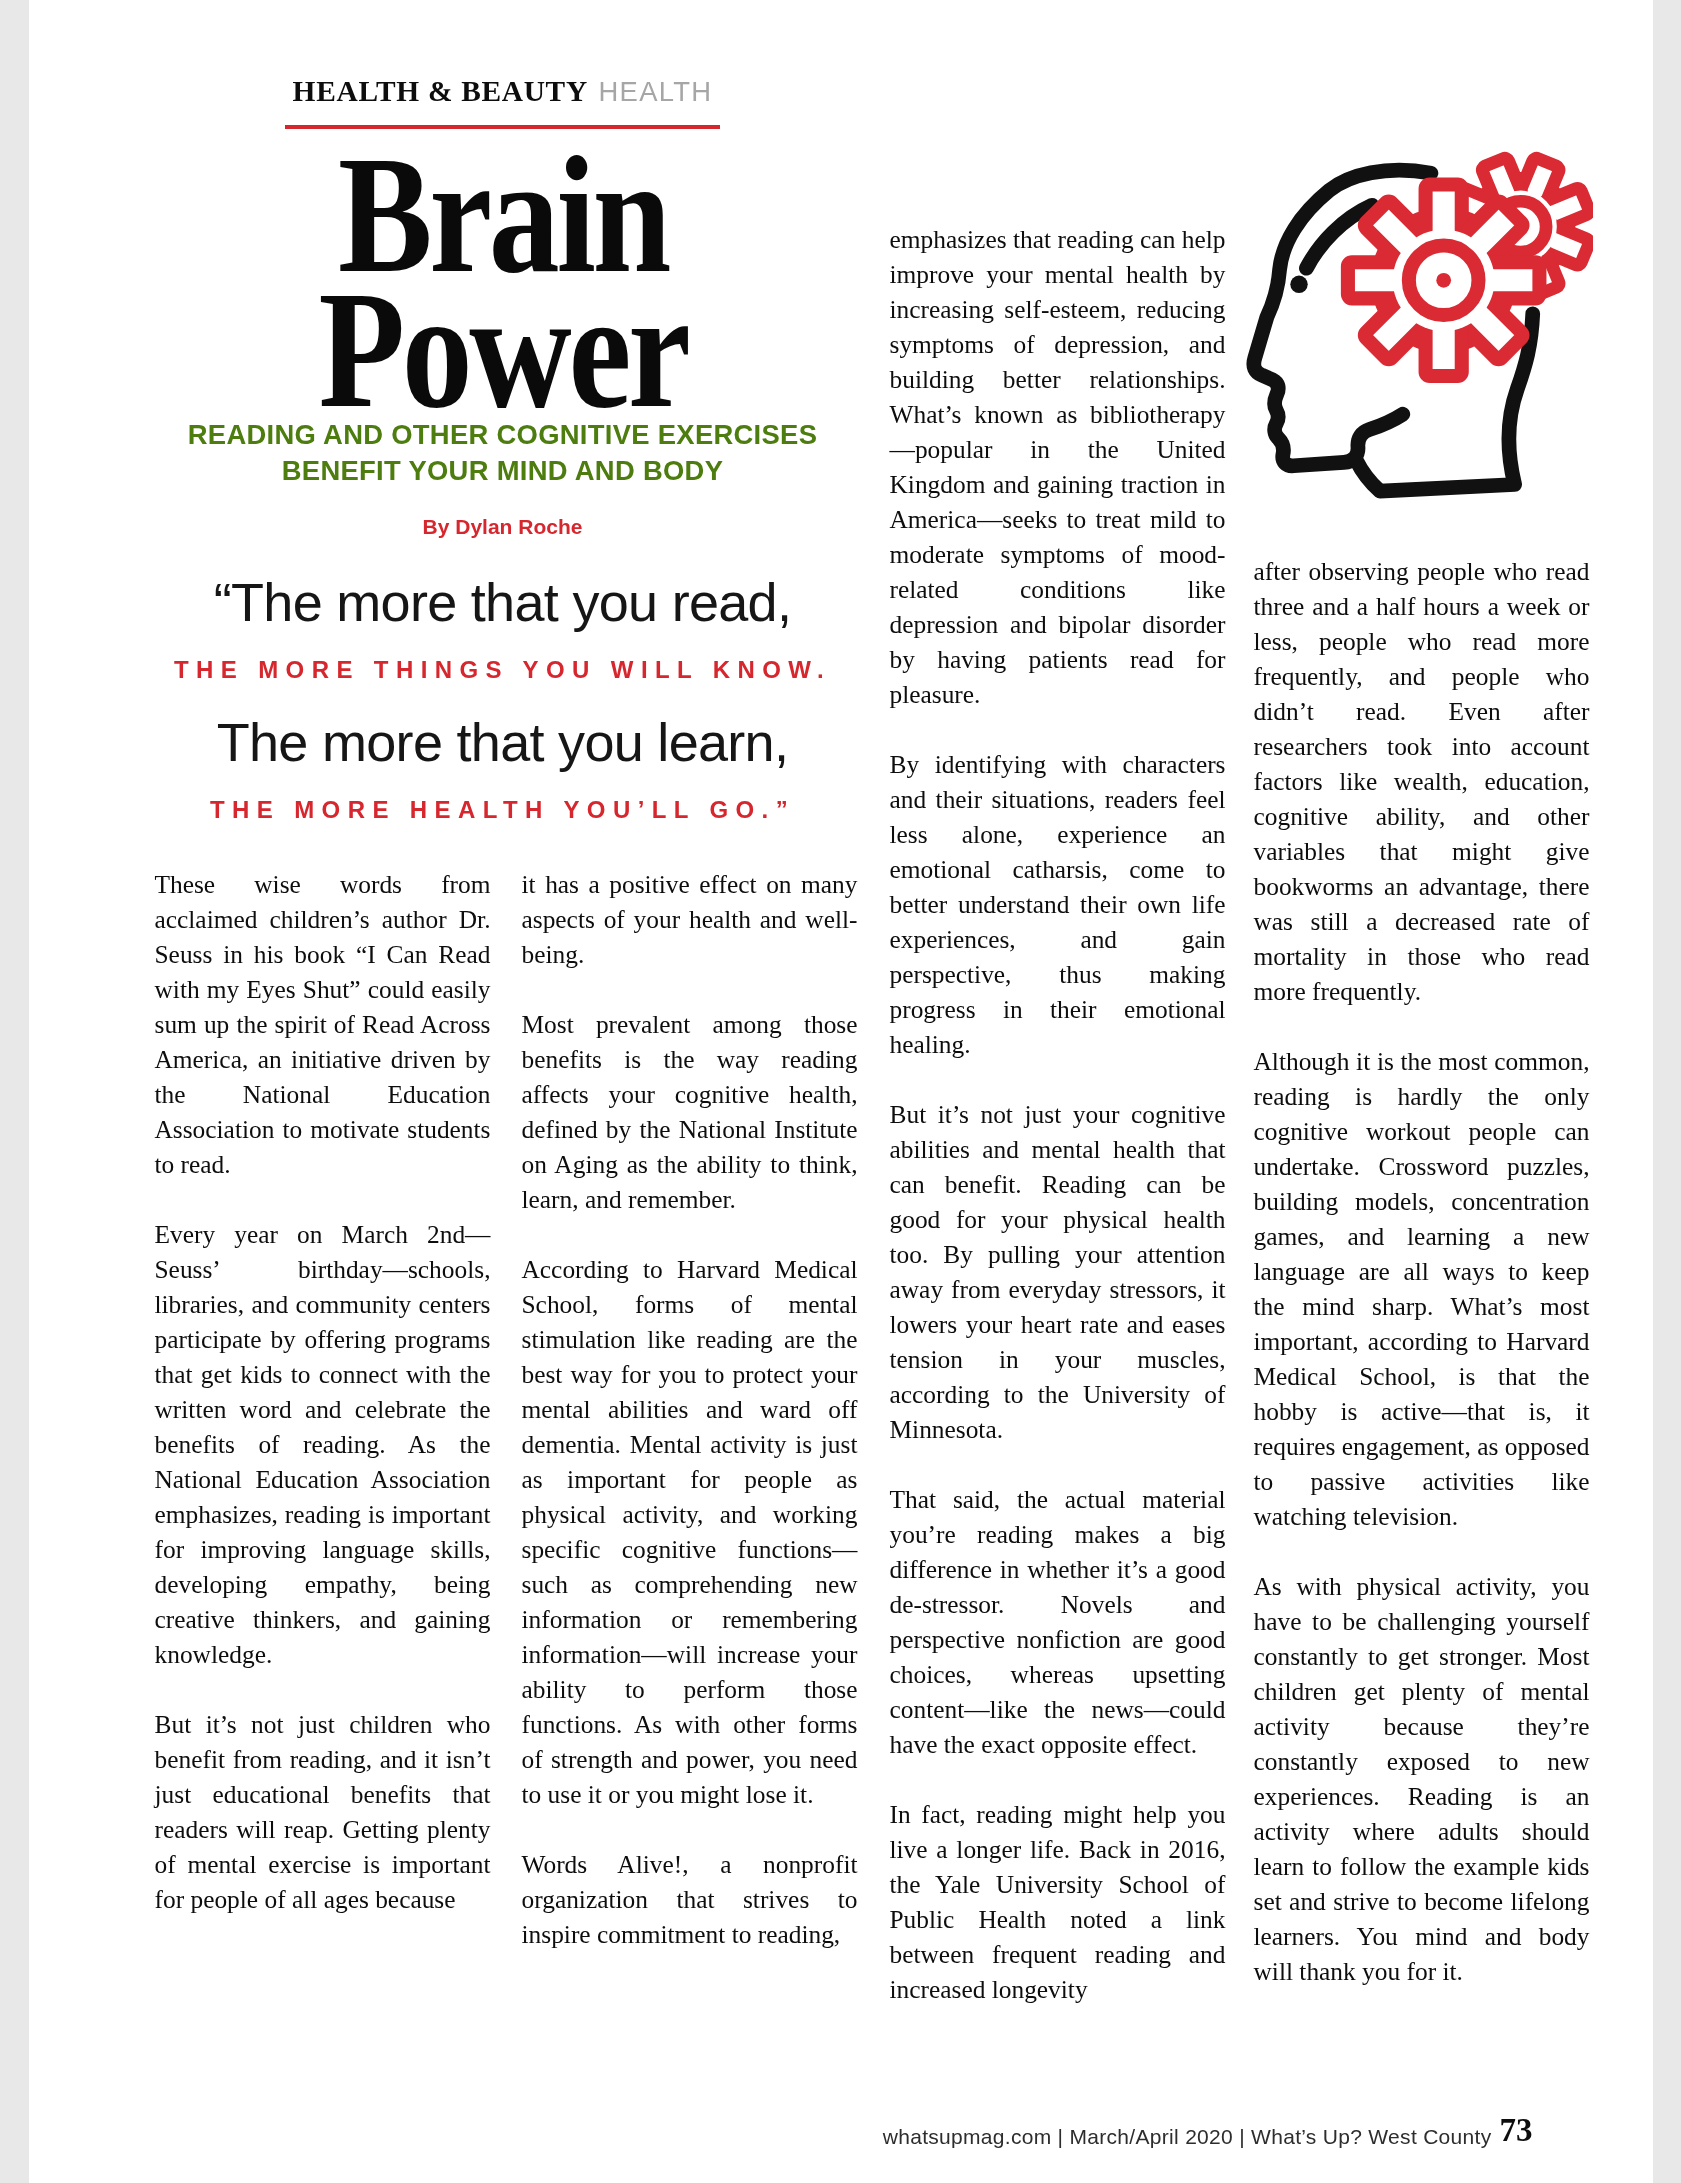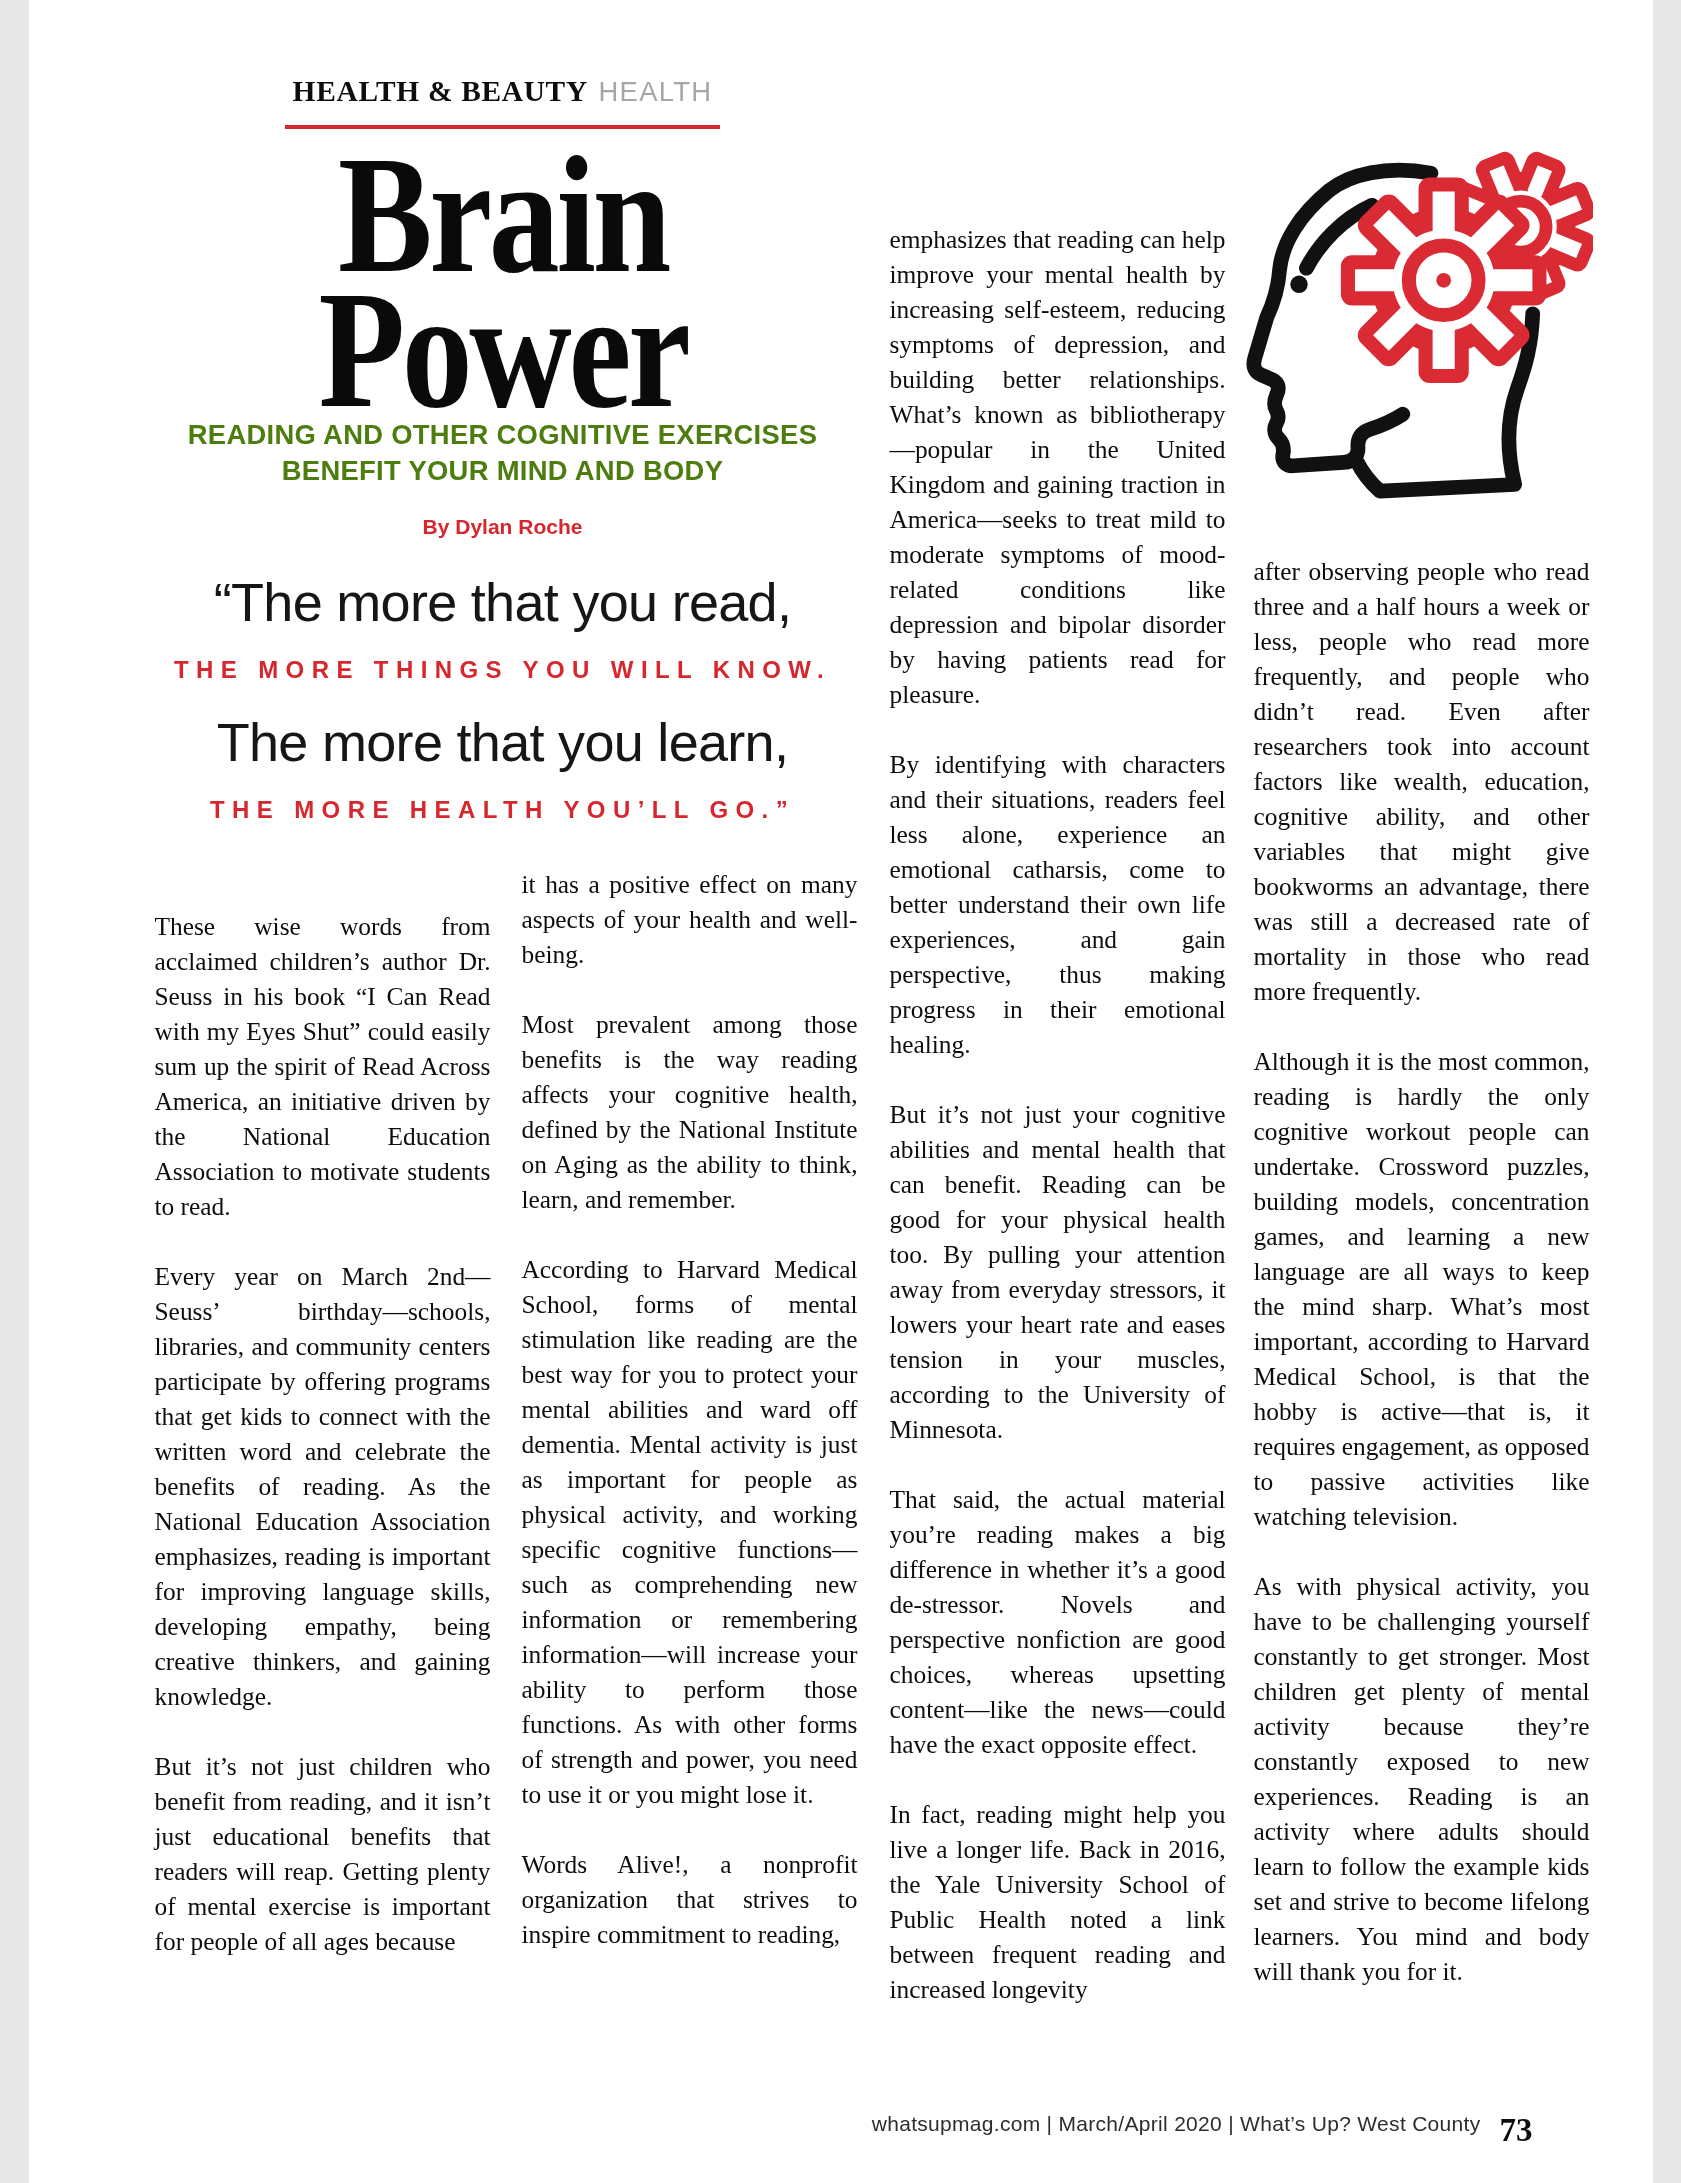--- a/index.html
+++ b/index.html
@@ -22,28 +22,28 @@
   .byline{margin-top:25.4px;font-family:"Liberation Sans",sans-serif;font-weight:700;font-size:21px;color:var(--accent,#d7272e);}
   .pull-quote{margin-top:32px;}
   .q-big{font-family:"Liberation Sans",sans-serif;font-weight:400;font-size:54px;letter-spacing:-0.7px;color:#161616;white-space:nowrap;}
   .q-red{font-family:"Liberation Sans",sans-serif;font-weight:700;font-size:24px;letter-spacing:7.4px;color:var(--accent,#d7272e);white-space:nowrap;}
   .q2{margin-top:23px;}
   .q3{margin-top:27px;}
   .q4{margin-top:23px;}
   
   .col{position:absolute;width:336px;font-size:25.4px;line-height:35px;text-align:justify;color:#0d0d0d;}
   .col p{margin:0 0 35px 0;}
-  .col-1{left:126px;top:909px;font-family:Liberation Serif, serif;}
+  .col-1{left:126px;top:867px;font-family:Liberation Serif, serif;}
   .col-2{left:493px;top:867px;}
   .col-3{left:861px;top:222px;}
   .col-4{left:1225px;top:554px;}
   
   .icon-head{position:absolute;left:1189px;top:145px;width:375px;height:375px;}
   
-  .footer{position:absolute;right:120px;top:2112px;display:flex;align-items:flex-start;gap:19px;}
+  .footer{position:absolute;right:120px;top:2112px;display:flex;align-items:flex-end;gap:8px;}
   .footer-info{font-family:"Liberation Sans",sans-serif;font-size:21px;letter-spacing:0.3px;color:#2d2d2d;}
   .footer-page{font-family:"Liberation Serif",serif;font-weight:700;font-size:33px;color:#0d0d0d;}
 </style>
 </head>
 <body>
 
 <div class="page">
 
   <div class="feature">
     <div class="kicker">

